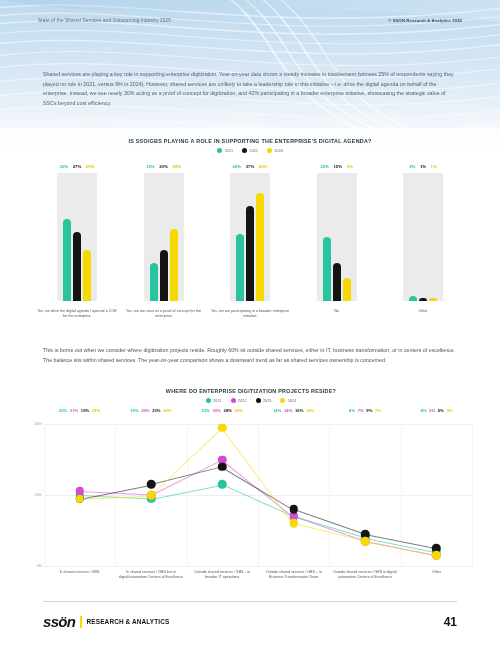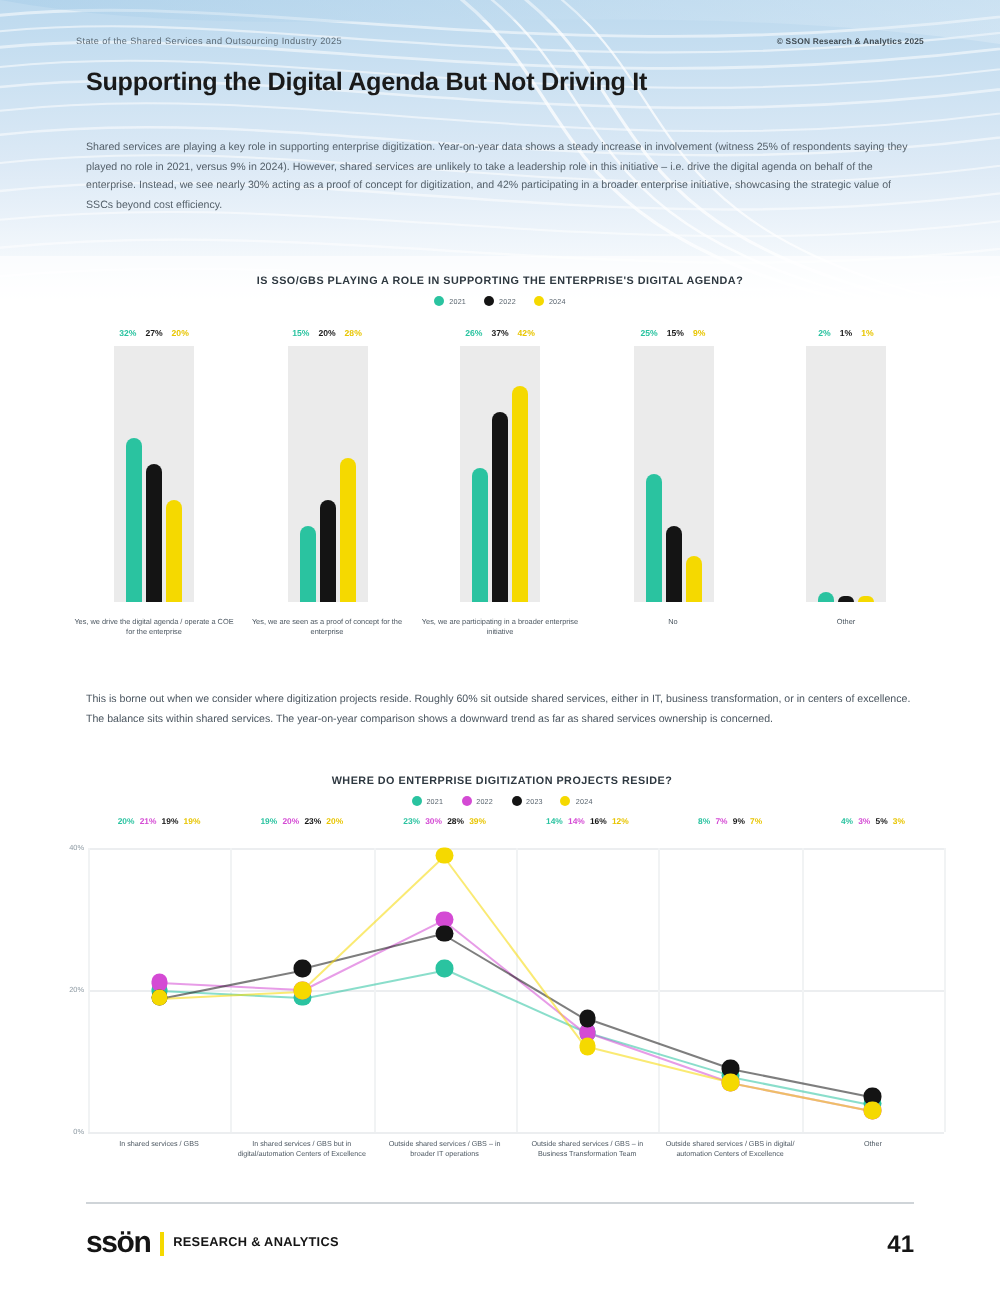--- a/index.html
+++ b/index.html
@@ -138,21 +138,21 @@
     background:#cfd4d8;
   }
   .footer{
     position:absolute; left:43px; top:614px; width:414px;
     display:flex; align-items:center; justify-content:space-between;
   }
   .brand{ display:flex; align-items:center; gap:5px; }
   .brand-mark{
     font-size:15px; font-weight:bold; color:#151515;
     letter-spacing:-.7px; line-height:1;
-    display:flex; align-items:center;
+    display:flex; align-items:center;font-style:italic;
   }
   .brand-bar{ width:1.4px; height:12px; background:#f5d900; }
   .brand-txt{ font-size:6.4px; font-weight:bold; color:#151515; letter-spacing:.15px; }
   .pageno{ font-size:12px; font-weight:bold; color:#151515; }
 </style>
 </head>
 <body>
 
 <div class="wave-bg">
   <svg width="500" height="152" viewBox="0 0 500 152">
@@ -195,21 +195,20 @@
   </svg>
 </div>
 
 <div class="page">
 
   <div class="hdr">
     <span class="hdr-left">State of the Shared Services and Outsourcing Industry 2025</span>
     <span class="hdr-right">© SSON Research &amp; Analytics 2025</span>
   </div>
 
-  <h1 class="title">Supporting the Digital Agenda But Not Driving It</h1>
 
   <p class="para" id="para1">Shared services are playing a key role in supporting enterprise digitization. Year-on-year data shows a steady increase in involvement (witness 25% of respondents saying they played no role in 2021, versus 9% in 2024). However, shared services are unlikely to take a leadership role in this initiative – i.e. drive the digital agenda on behalf of the enterprise. Instead, we see nearly 30% acting as a proof of concept for digitization, and 42% participating in a broader enterprise initiative, showcasing the strategic value of SSCs beyond cost efficiency.</p>
 
   <div class="chart1">
     <div class="c-title">IS SSO/GBS PLAYING A ROLE IN SUPPORTING THE ENTERPRISE'S DIGITAL AGENDA?</div>
     <div class="legend" id="c1-legend">
         <span class="lg-item">
           <span class="lg-dot" style="background: rgb(42, 195, 160);"></span>
           <span class="lg-lbl">2021</span>
         </span>

